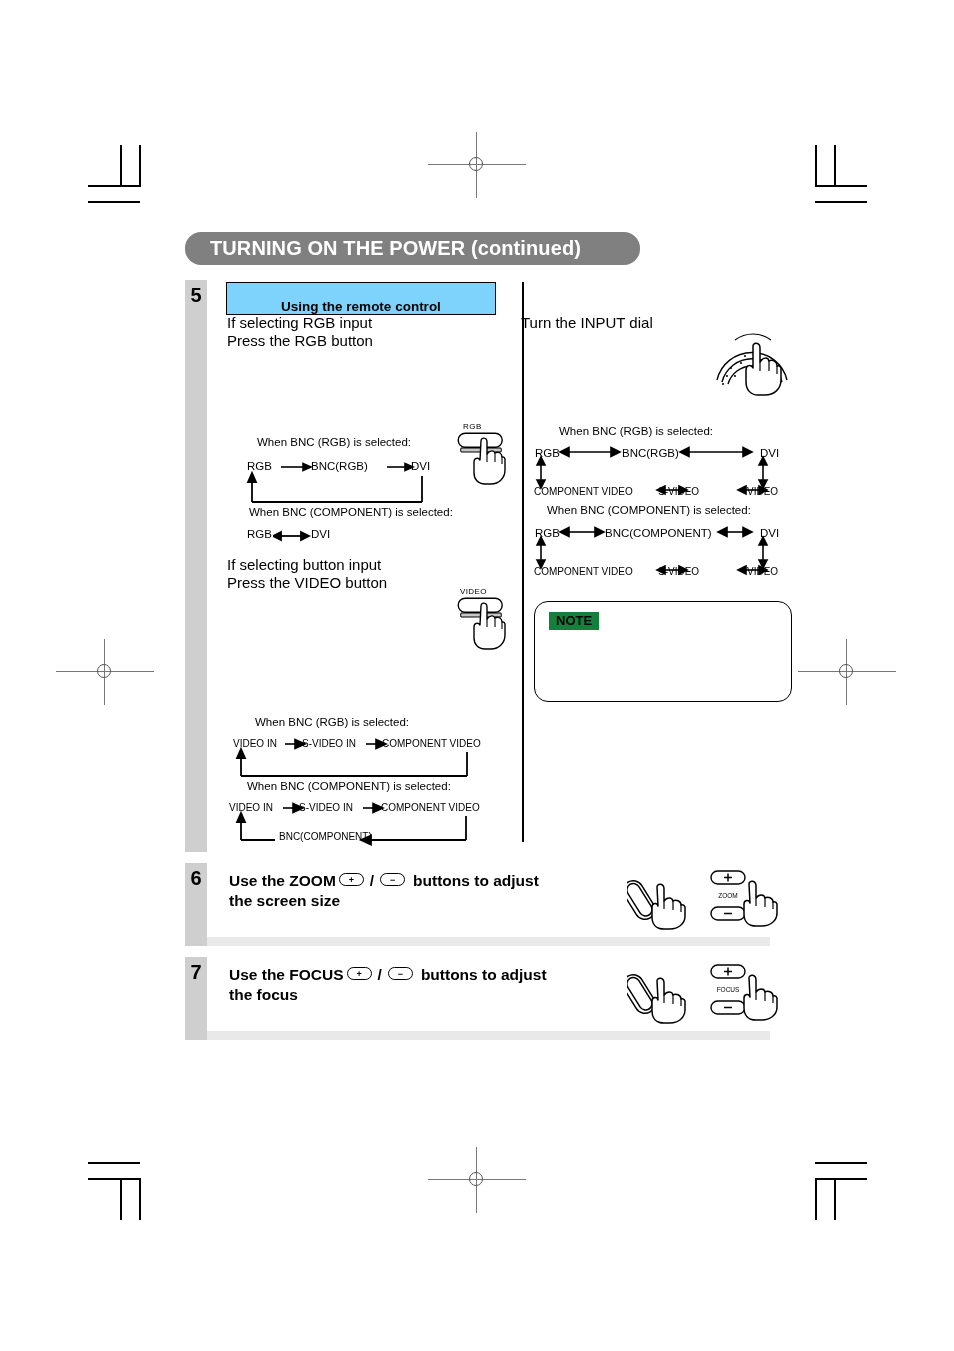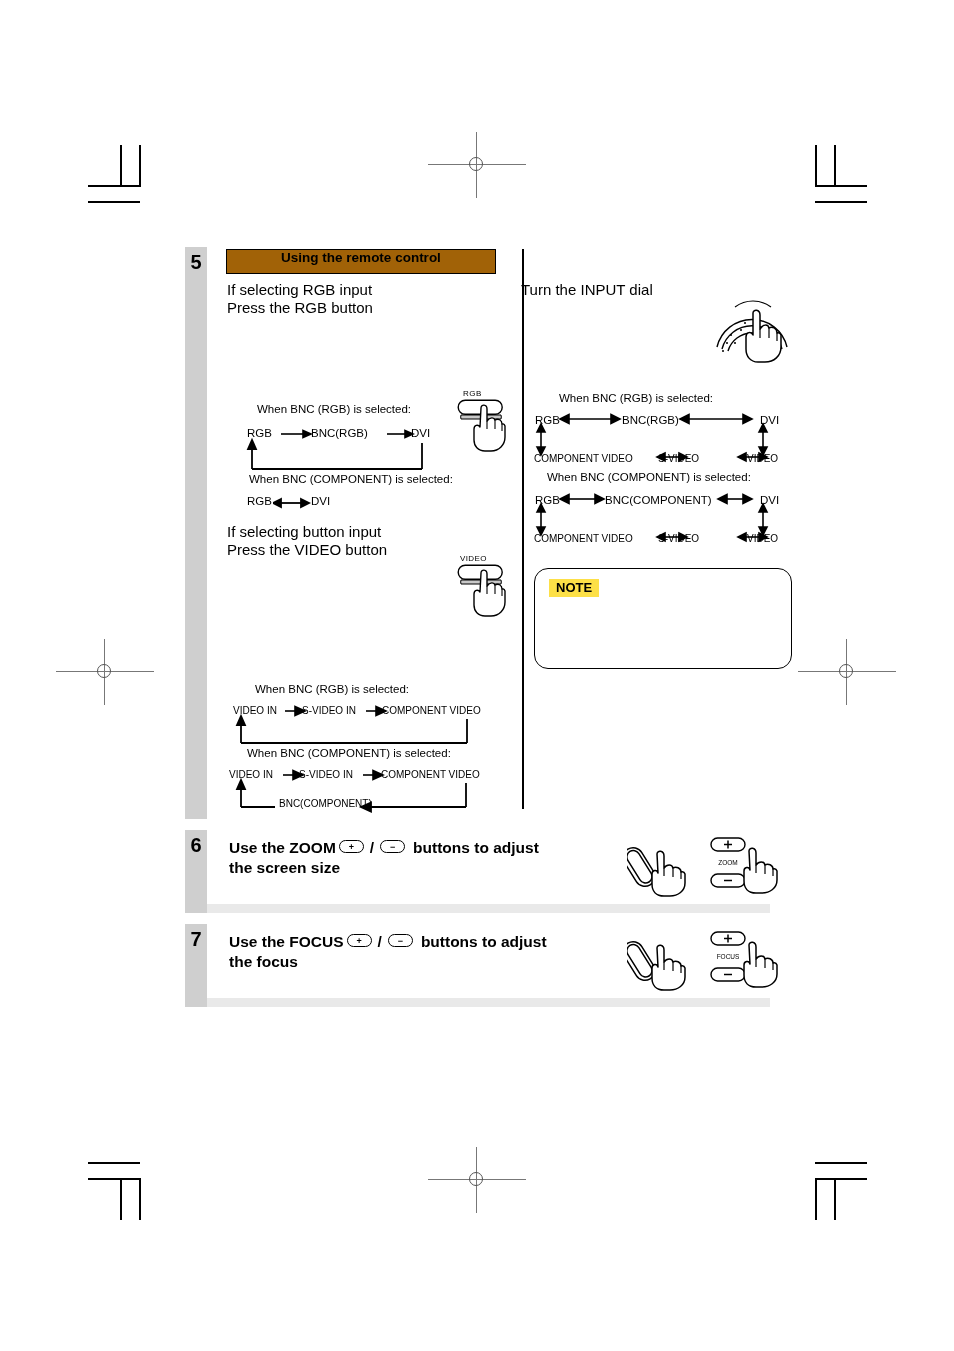--- a/index.html
+++ b/index.html
@@ -103,26 +103,26 @@
     font-weight: bold;
     color: #000;
   }
   .step5-body {
     flex: 1;
     position: relative;
     height: 572px;
   }
 
   .colhead {
-    background: #a16207;
+    background: #7dd3fc;
     border: 1.5px solid #000;
     box-sizing: border-box;
-    height: 25px;
+    height: 33px;
     display: flex;
-    align-items: flex-start;
+    align-items: flex-end;
     justify-content: center;
     font-size: 13.5px;
     font-weight: bold;
   }
 
   .colA { position: absolute; left: 19px; top: 2px; width: 270px; }
   .colB { position: absolute; left: 327px; top: 2px; width: 258px; }
 
   .vdivider {
     position: absolute;
@@ -149,21 +149,21 @@
     position: absolute;
     left: 0px; top: 321px;
     width: 258px; height: 101px;
     border: 1.6px solid #000;
     border-radius: 14px;
     box-sizing: border-box;
   }
   .note-tag {
     position: absolute;
     left: 14px; top: 10px;
-    background: #fde047;
+    background: #15803d;
     padding: 1px 7px 2px 7px;
     font-size: 13px;
     font-weight: bold;
   }
 
   
   .stepSmall {
     margin-top: 11px;
     display: flex;
     background: #e9e9e9;
@@ -260,20 +260,23 @@
     <div class="ring"></div>
 </div>
 <div class="reg" style="left:830px;top:655px;">
   <div class="h"></div>
     <div class="v"></div>
     <div class="ring"></div>
 </div>
 
 <div id="page">
 
+  <div class="banner">
+    <span>TURNING ON THE POWER (continued)</span>
+  </div>
 
 
   <div class="step5">
     <div class="numband">
       <div class="num">5</div>
     </div>
 
     <div class="step5-body">
 
       <div class="vdivider"></div>

